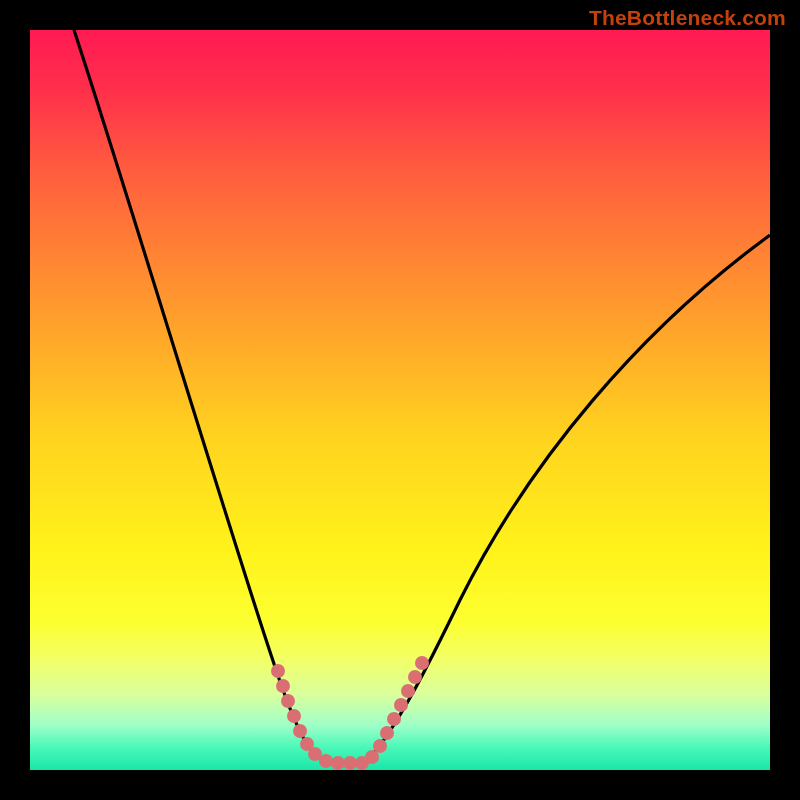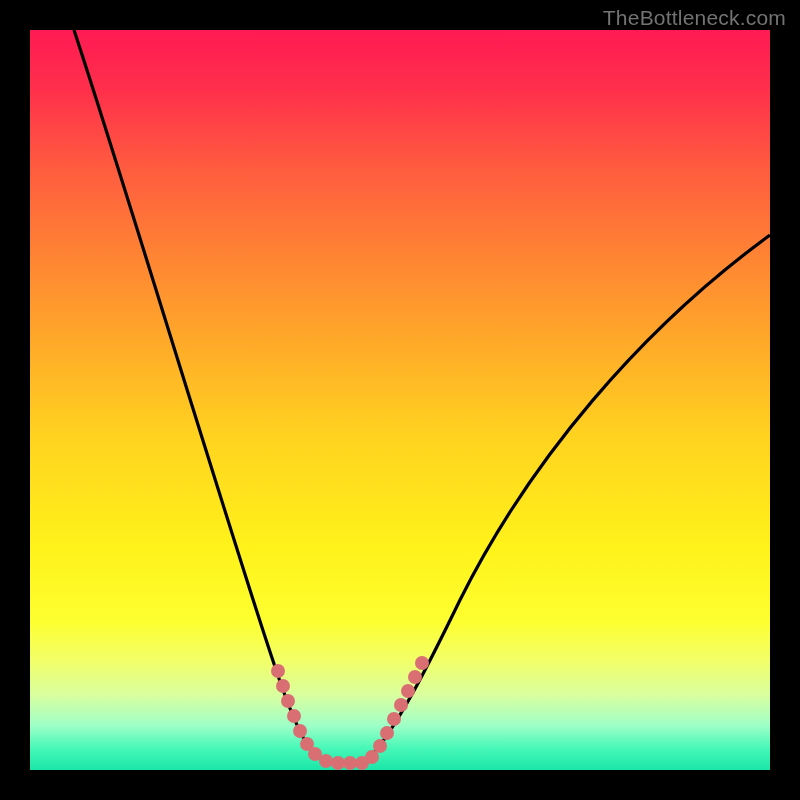--- a/index.html
+++ b/index.html
@@ -36,23 +36,23 @@
       #d8ffa0 90%,
       #9effc8 94%,
       #48f8b8 97%,
       #1ae6a8 100%
     );
   }
   .watermark {
     position: absolute;
     top: 6px;
     right: 14px;
-    color: #737373;
+    color: #c2410c;
     font-size: 21px;
-    font-weight: 400;
+    font-weight: 700;
     letter-spacing: 0.2px;
     user-select: none;
   }
   svg.curves {
     position: absolute;
     left: 0; top: 0;
     width: 740px; height: 740px;
   }
 </style>
 </head>

